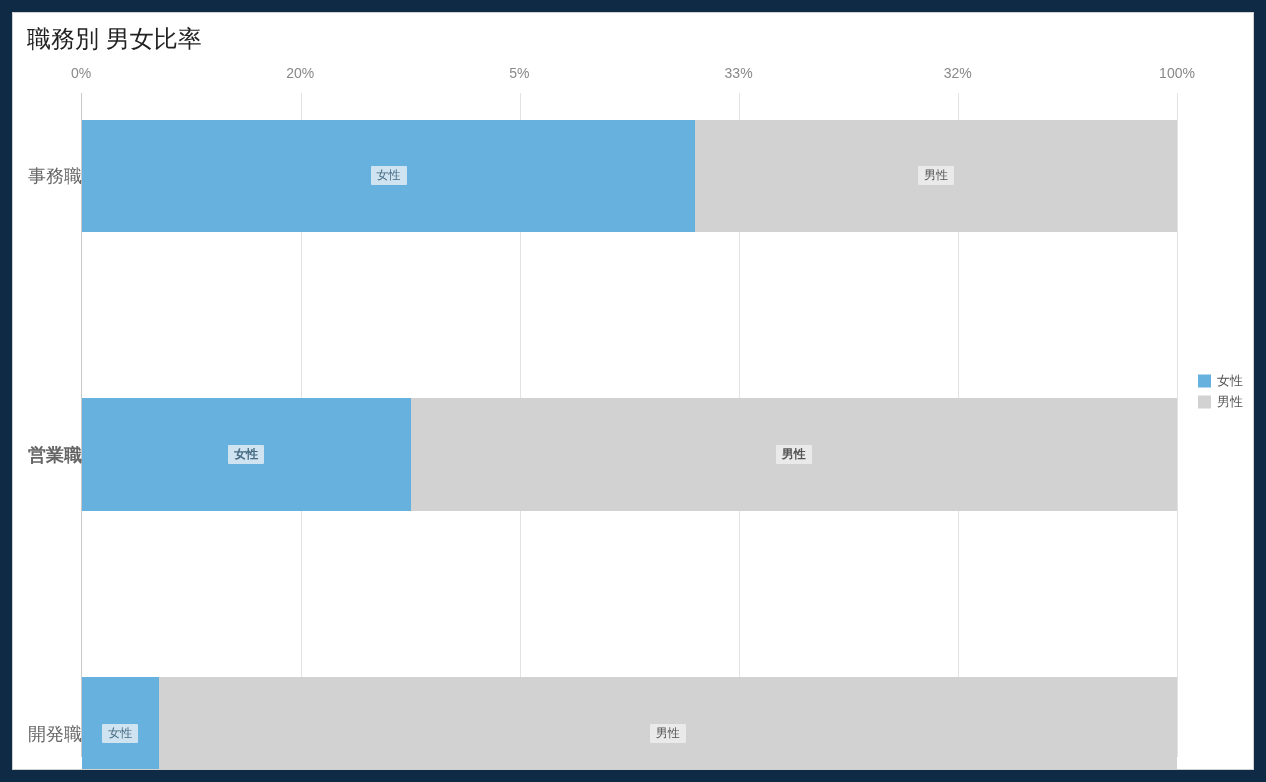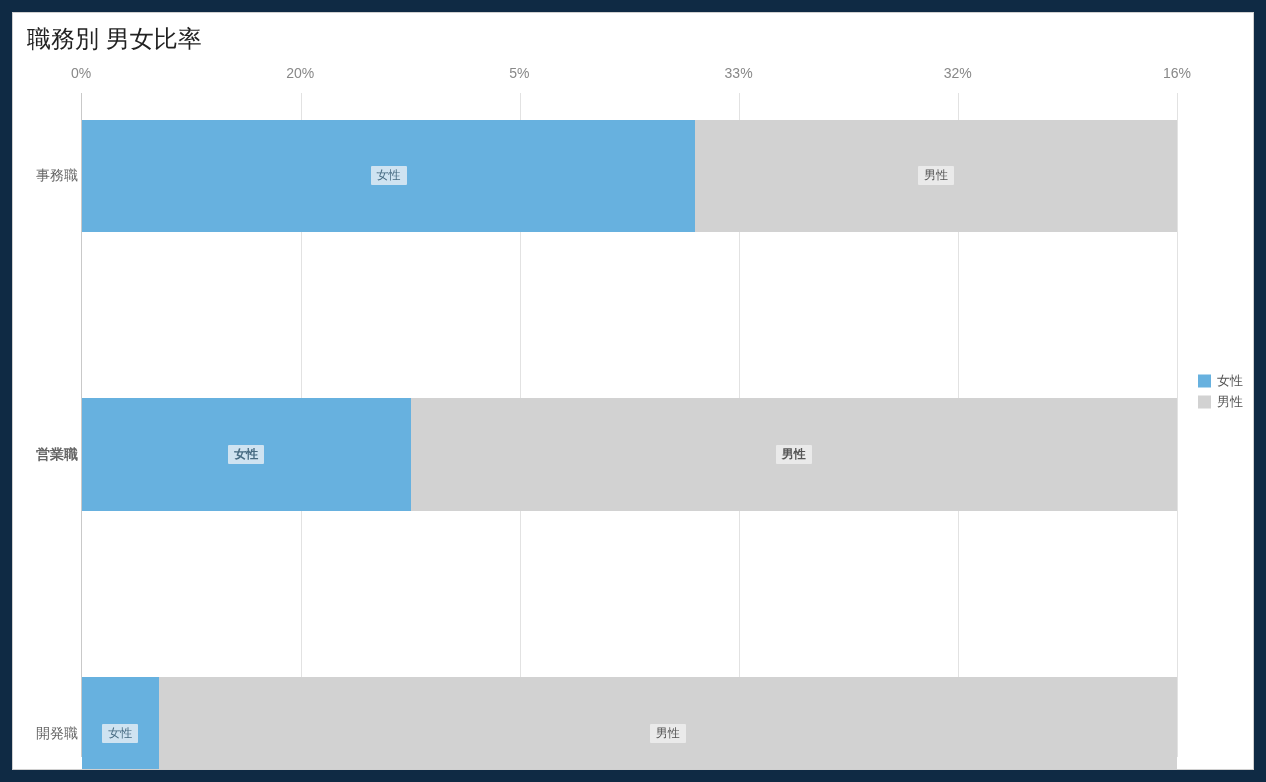--- a/index.html
+++ b/index.html
@@ -77,21 +77,21 @@
     width: 100%;
     
   }
   .cat-label {
     position: absolute;
     left: -54px;
     width: 50px;
     text-align: right;
     top: 50%;
     transform: translateY(-50%);
-    font-size: 14px;
+    font-size: 18px;
     color: #666;
     white-space: nowrap;
   }
   .bar {
     position: absolute;
     top: 0;
     bottom: 0;
     display: flex;
     align-items: center;
     justify-content: center;
@@ -142,21 +142,21 @@
     <div class="title">職務別 男女比率</div>
 
     <div class="plot-area">
 
       <div class="tick-row">
         <span class="tick-label" style="left:0%">0%</span>
         <span class="tick-label" style="left:20%">20%</span>
         <span class="tick-label" style="left:40%">5%</span>
         <span class="tick-label" style="left:60%">33%</span>
         <span class="tick-label" style="left:80%">32%</span>
-        <span class="tick-label" style="left:100%">16%</span>
+        <span class="tick-label" style="left:100%">100%</span>
       </div>
 
       <div class="bars-wrap">
 
         <div class="gridline" style="left:20%"></div>
         <div class="gridline" style="left:40%"></div>
         <div class="gridline" style="left:60%"></div>
         <div class="gridline" style="left:80%"></div>
         <div class="gridline" style="left:100%"></div>
 

